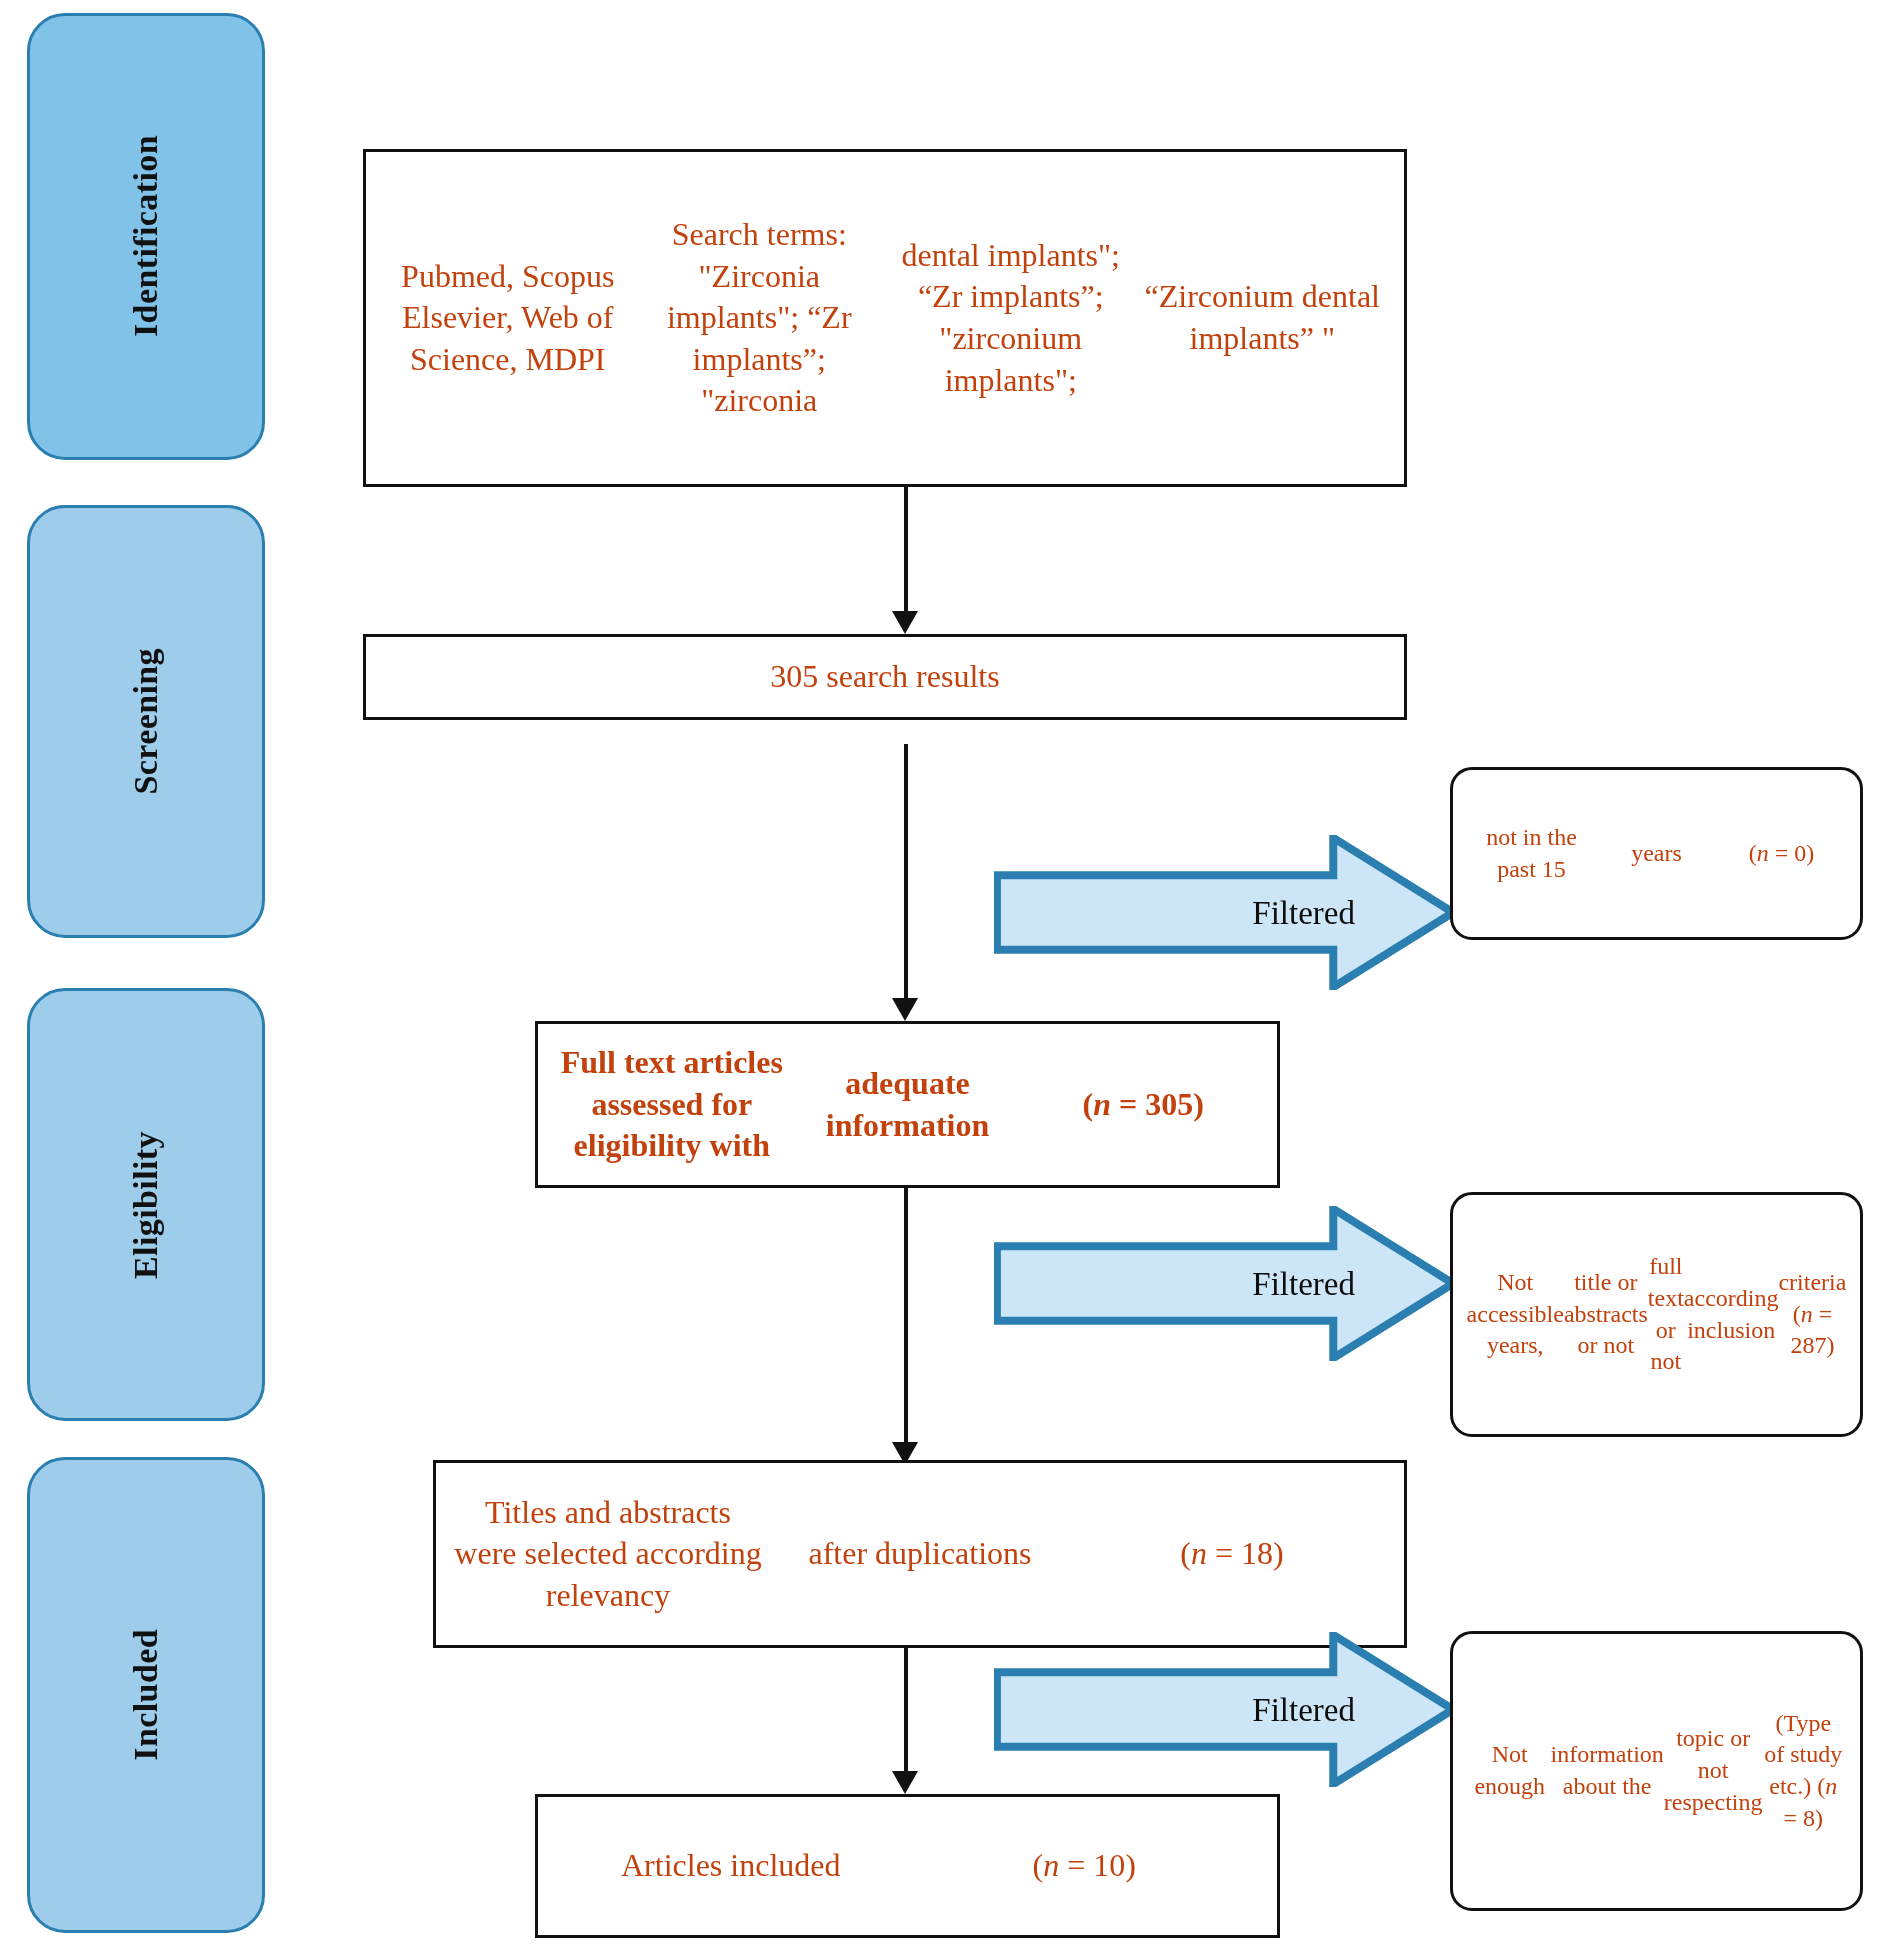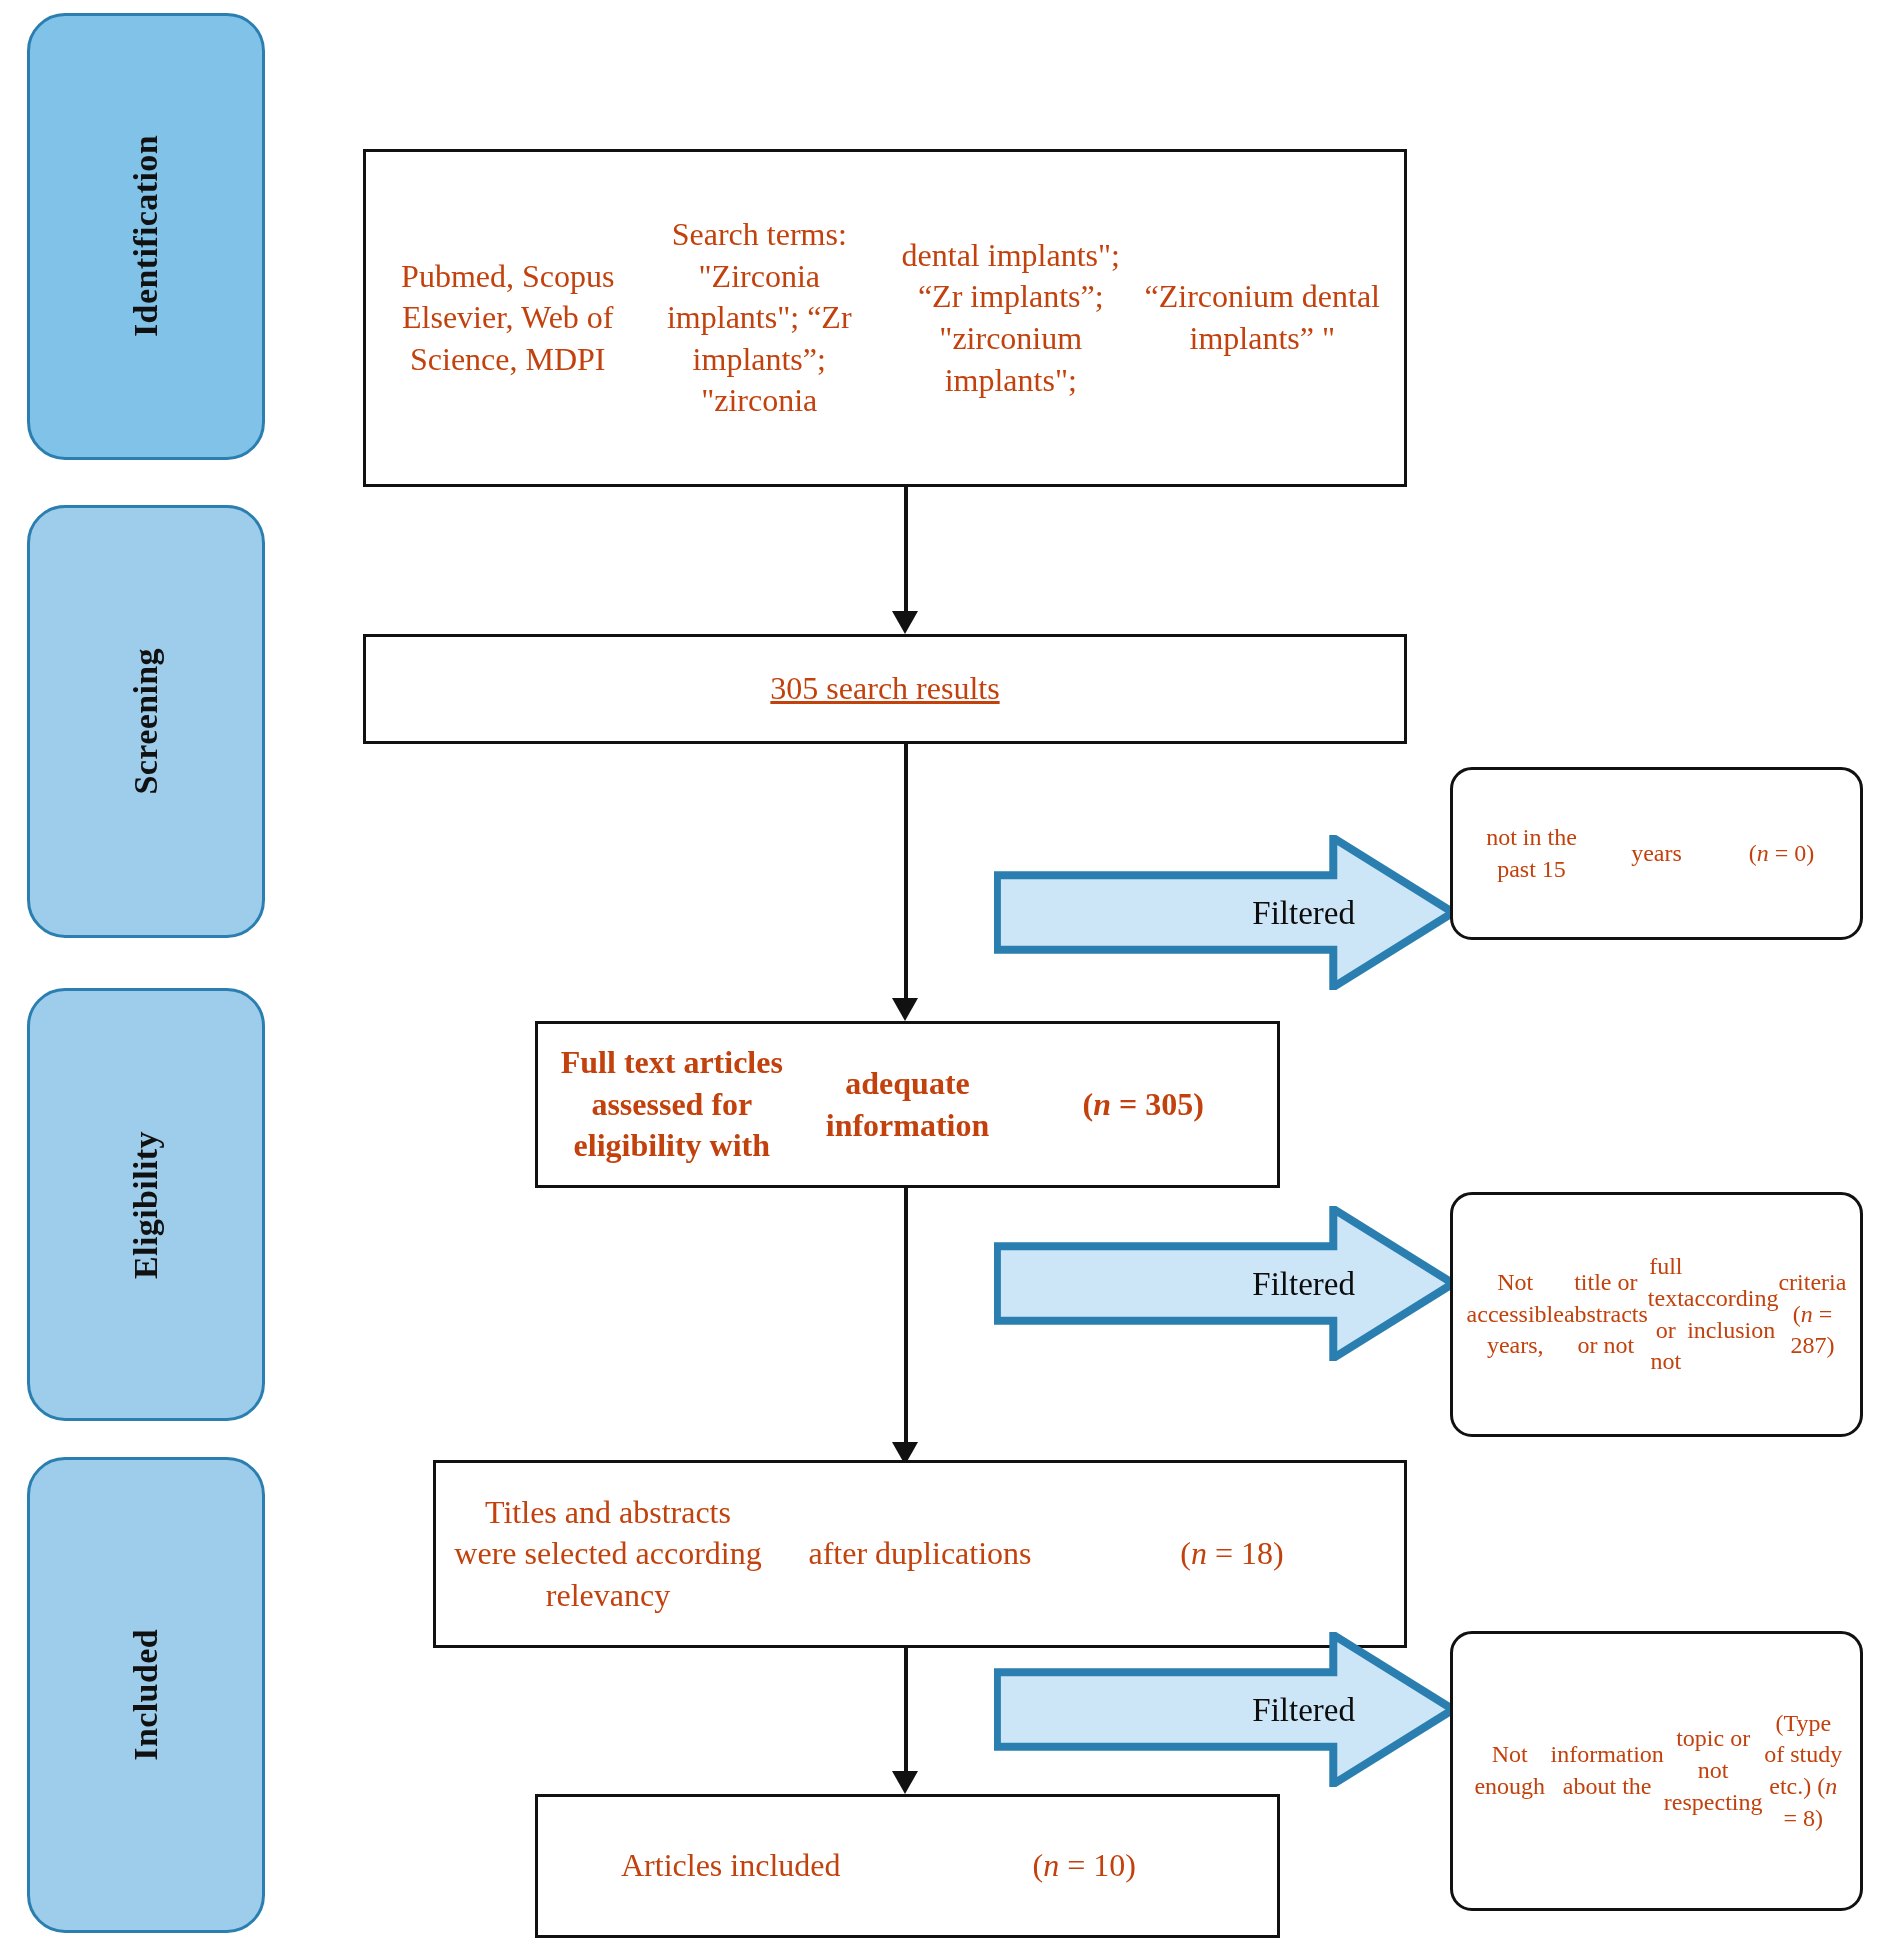--- a/index.html
+++ b/index.html
@@ -116,21 +116,21 @@
     <span class="ln">Pubmed, Scopus Elsevier, Web of Science, MDPI</span>
     <span class="gap"></span>
     <span class="ln">Search terms: "Zirconia implants"; “Zr implants”; "zirconia</span>
     <span class="ln">dental implants"; “Zr implants”; "zirconium implants";</span>
     <span class="ln">“Zirconium dental implants” "</span>
   </div>
 
   <div class="vline" style="left:904px; top:487px; height:124px;"></div>
   <div class="vhead" style="left:892px; top:611px;"></div>
 
-  <div class="fbox" style="left:363px; top:634px; width:1044px; height:110px;text-decoration:underline;">
+  <div class="fbox" style="left:363px; top:634px; width:1044px; height:86px;">
     <span class="ln">305 search results</span>
   </div>
 
   <div class="vline" style="left:904px; top:744px; height:254px;"></div>
   <div class="vhead" style="left:892px; top:998px;"></div>
 
   <div class="farrow" style="left:994px; top:835px; width:462px; height:155px;">
     <svg viewBox="0 0 640 215" preserveAspectRatio="none">
       <polygon points="4,56 470,56 470,4 636,107.5 470,211 470,159 4,159" fill="#cde6f7" stroke="#2a7fb0" stroke-width="8" stroke-linejoin="miter" vector-effect="non-scaling-stroke"></polygon>
     </svg>

